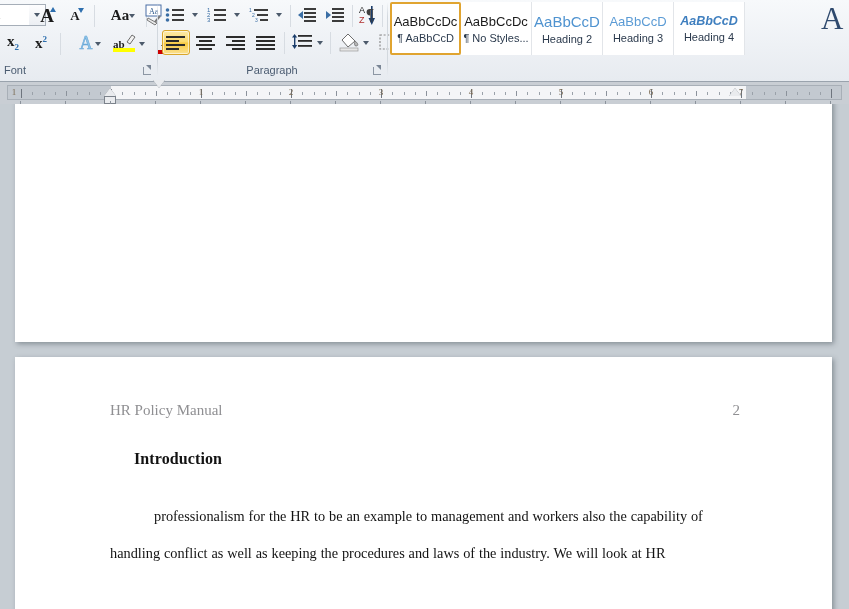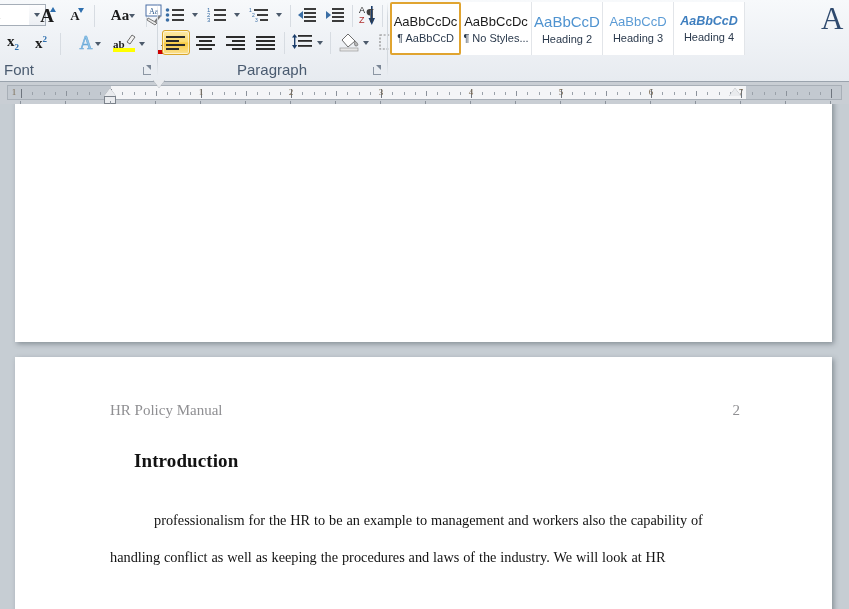--- a/index.html
+++ b/index.html
@@ -29,21 +29,21 @@
     top: 2px;
     width: 1px;
     height: 74px;
     background: linear-gradient(to bottom, rgba(255,255,255,0) 0%, #d2d8de 20%, #d2d8de 80%, rgba(255,255,255,0) 100%);
   }
   .group-label {
     position: absolute;
     bottom: 2px;
     height: 18px;
     line-height: 18px;
-    font-size: 15px;
+    font-size: 11px;
     color: #4a5b70;
     text-align: center;
     white-space: nowrap;
   }
   .dlg-launcher {
     position: absolute;
     bottom: 4px;
     width: 12px; height: 12px;
     cursor: pointer;
   }
@@ -221,21 +221,21 @@
     color: #8f8f92;
   }
   .doc-body {
     position: absolute;
     left: 95px; top: 93px;
     width: 625px;
     font-family: "Liberation Serif", serif;
     color: #121212;
   }
   .doc-h1 {
-    font-size: 19px;
+    font-size: 16px;
     font-weight: bold;
     margin: 0 0 30px 24px;
     letter-spacing: .1px;
   }
   .doc-p {
     font-size: 14.3px;
     line-height: 36.5px;
     margin: 0;
     text-indent: 24px;
     text-align: justify;

